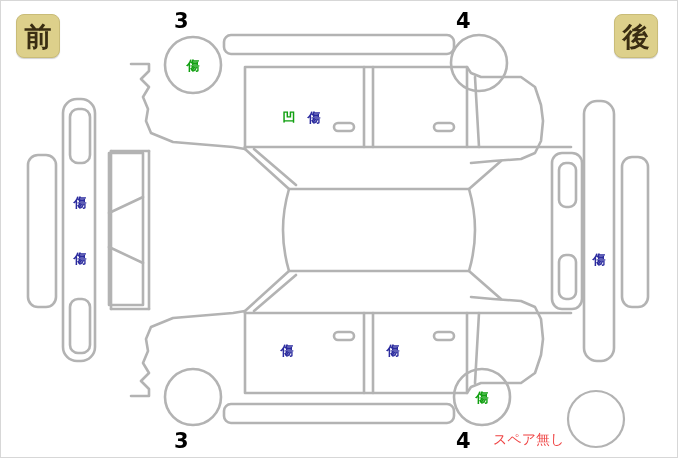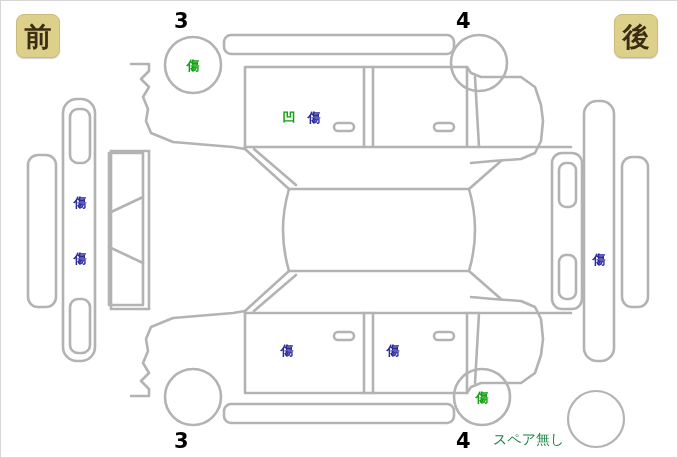--- a/index.html
+++ b/index.html
@@ -80,21 +80,21 @@
   .mark-green { color: #11a011; }
   .mark-blue  { color: #2b2b9e; }
 
   
   #spare-note {
     position: absolute;
     left: 492px;
     top: 431px;
     font-size: 14px;
     line-height: 1;
-    color: #15803d;
+    color: #ef4444;
     font-family: "DejaVu Sans", "Liberation Sans", sans-serif;
     user-select: none;
     white-space: nowrap;
   }
 </style>
 </head>
 <body>
 
 <div id="diagram-root">
 

